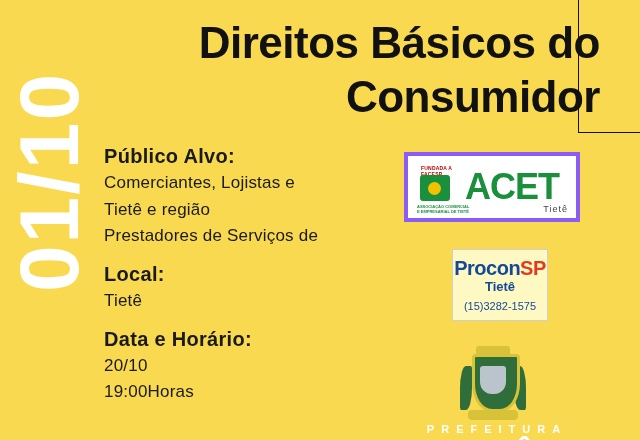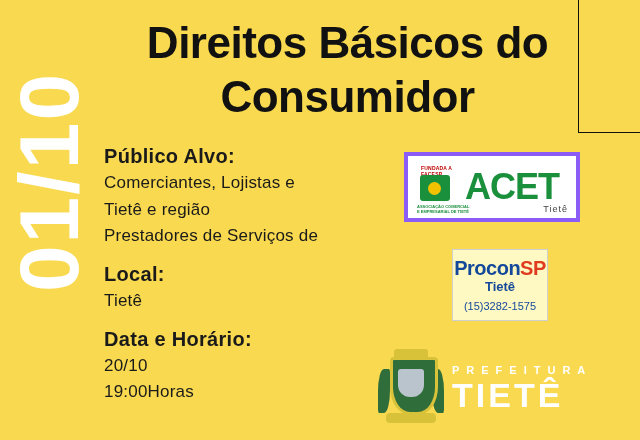--- a/index.html
+++ b/index.html
@@ -61,21 +61,21 @@
     height: 1px;
     background: #111;
   }
 
   
   .title {
     position: absolute;
     left: 95px;
     top: 16px;
     width: 505px;
-    text-align: center;
+    text-align: right;
     font-size: 44px;
     line-height: 1.22;
     font-weight: bold;
     color: #111;
     letter-spacing: -0.5px;
   }
 
   
   .content {
     position: absolute;
@@ -208,20 +208,21 @@
   }
 
   .logo-pref {
     position: absolute;
     left: 378px;
     top: 346px;
     width: 230px;
     height: 84px;
     display: flex;
     align-items: center;
+    flex-direction: column;
   }
   .brasao {
     width: 66px;
     height: 78px;
     position: relative;
     flex: none;
   }
   .brasao .shield {
     position: absolute;
     left: 12px;

